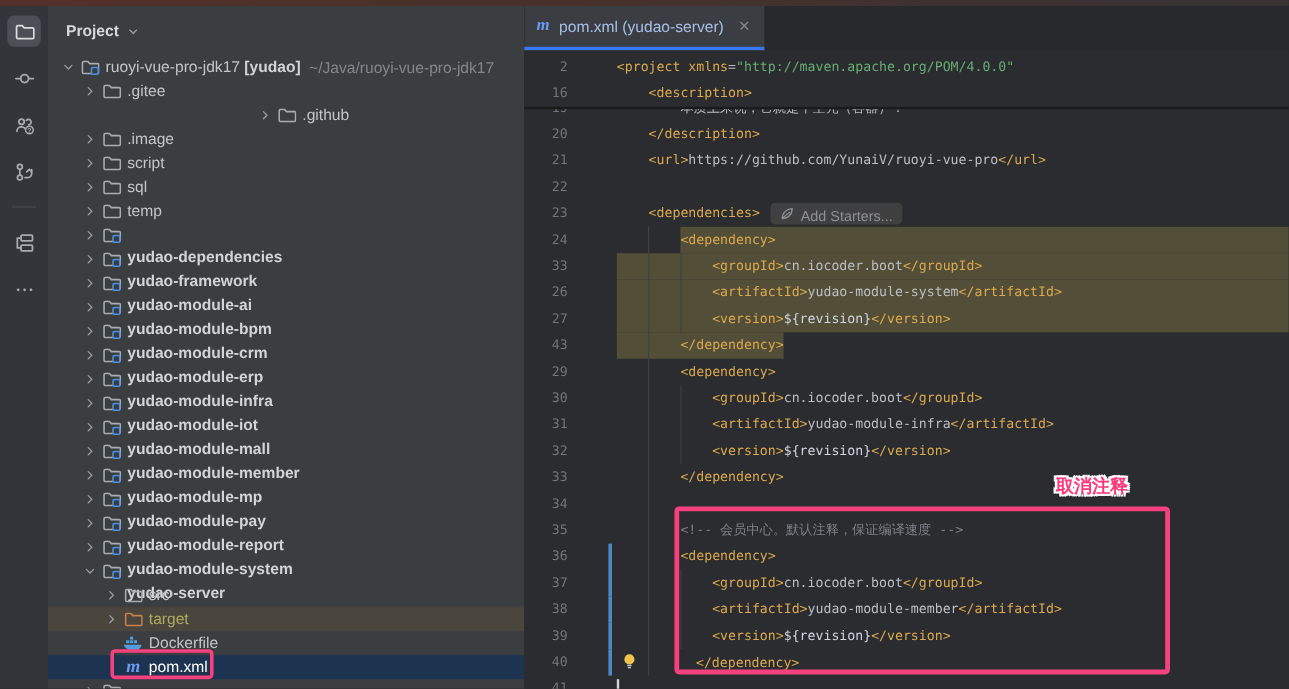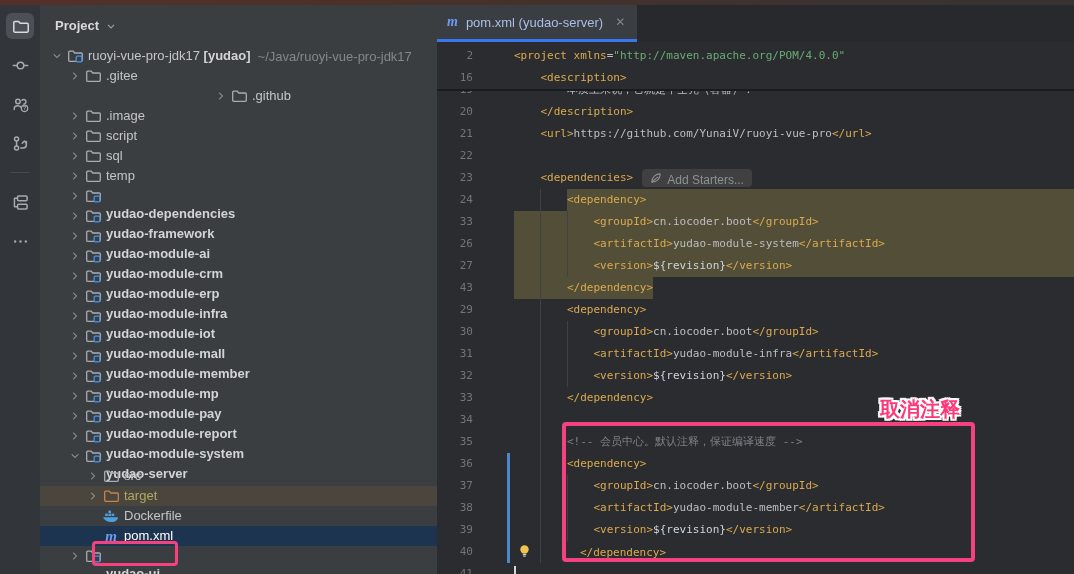--- a/index.html
+++ b/index.html
@@ -69,21 +69,21 @@
   .tk-comment{color:#7d8189;}
 
   .hint{display:inline-flex;align-items:flex-start;gap:5px;height:18px;padding:0 8px;margin-left:9px;
     background:#404040;border-radius:4px;color:#8d9096;font-family:"Liberation Sans",sans-serif;
     font-size:12px;vertical-align:middle;position:relative;z-index:2;}
 
   
   .ann-box{position:absolute;border:4px solid #f5417e;border-radius:4px;z-index:50;}
   .ann-box.editor-box{left:562px;top:422px;width:413px;height:140px;}
   .ann-box.tree-box{left:92px;top:541px;width:86px;height:25px;border-width:3px;}
-  .ann-label{position:absolute;left:880px;top:396px;z-index:51;font-size:20px;font-weight:bold;color:#ff3677;
+  .ann-label{position:absolute;left:880px;top:396px;z-index:51;font-size:15px;font-weight:bold;color:#ff3677;
     text-shadow:-2px -2px 0 #fff,2px -2px 0 #fff,-2px 2px 0 #fff,2px 2px 0 #fff,0 -2px 0 #fff,0 2px 0 #fff,-2px 0 0 #fff,2px 0 0 #fff;}
 </style>
 </head>
 <body>
 
 <div class="top-strip"></div>
 
 <div class="app">
   <div class="activity-bar" id="activity-bar">
       <div class="act-item active">
@@ -280,20 +280,34 @@
             <svg width="12" height="12" viewBox="0 0 16 16" fill="none" stroke="currentColor" stroke-width="1.4" stroke-linecap="round" stroke-linejoin="round">
               <path d="M6 4l4 4-4 4"></path>
             </svg>
           </span>
           <span class="t-icon">
             <svg width="16" height="16" viewBox="0 0 16 16" fill="none" stroke="#a9acb2" stroke-width="1.3">
               <path d="M1.7 4.2c0-.6.4-1 1-1h3.5l1.5 1.8h6.6c.6 0 1 .4 1 1v6.3c0 .6-.4 1-1 1H2.7c-.6 0-1-.4-1-1z"></path>
               <rect x="9.2" y="8.2" width="5.6" height="5.6" rx="1" fill="#3b3e41" stroke="#4d8fe0"></rect>
             </svg>
           </span>
+          <span class="lbl b">yudao-module-bpm</span>
+        </div>
+        <div class="tree-row" style="padding-left: 26px;">
+          <span class="chev">
+            <svg width="12" height="12" viewBox="0 0 16 16" fill="none" stroke="currentColor" stroke-width="1.4" stroke-linecap="round" stroke-linejoin="round">
+              <path d="M6 4l4 4-4 4"></path>
+            </svg>
+          </span>
+          <span class="t-icon">
+            <svg width="16" height="16" viewBox="0 0 16 16" fill="none" stroke="#a9acb2" stroke-width="1.3">
+              <path d="M1.7 4.2c0-.6.4-1 1-1h3.5l1.5 1.8h6.6c.6 0 1 .4 1 1v6.3c0 .6-.4 1-1 1H2.7c-.6 0-1-.4-1-1z"></path>
+              <rect x="9.2" y="8.2" width="5.6" height="5.6" rx="1" fill="#3b3e41" stroke="#4d8fe0"></rect>
+            </svg>
+          </span>
           <span class="lbl b">yudao-module-crm</span>
         </div>
         <div class="tree-row" style="padding-left: 26px;">
           <span class="chev">
             <svg width="12" height="12" viewBox="0 0 16 16" fill="none" stroke="currentColor" stroke-width="1.4" stroke-linecap="round" stroke-linejoin="round">
               <path d="M6 4l4 4-4 4"></path>
             </svg>
           </span>
           <span class="t-icon">
             <svg width="16" height="16" viewBox="0 0 16 16" fill="none" stroke="#a9acb2" stroke-width="1.3">

